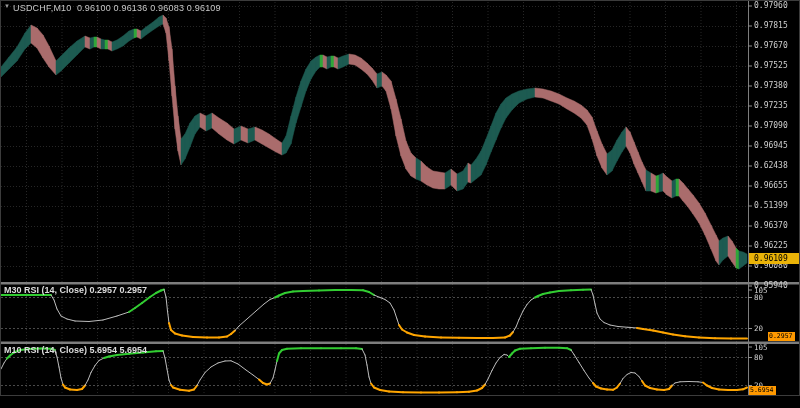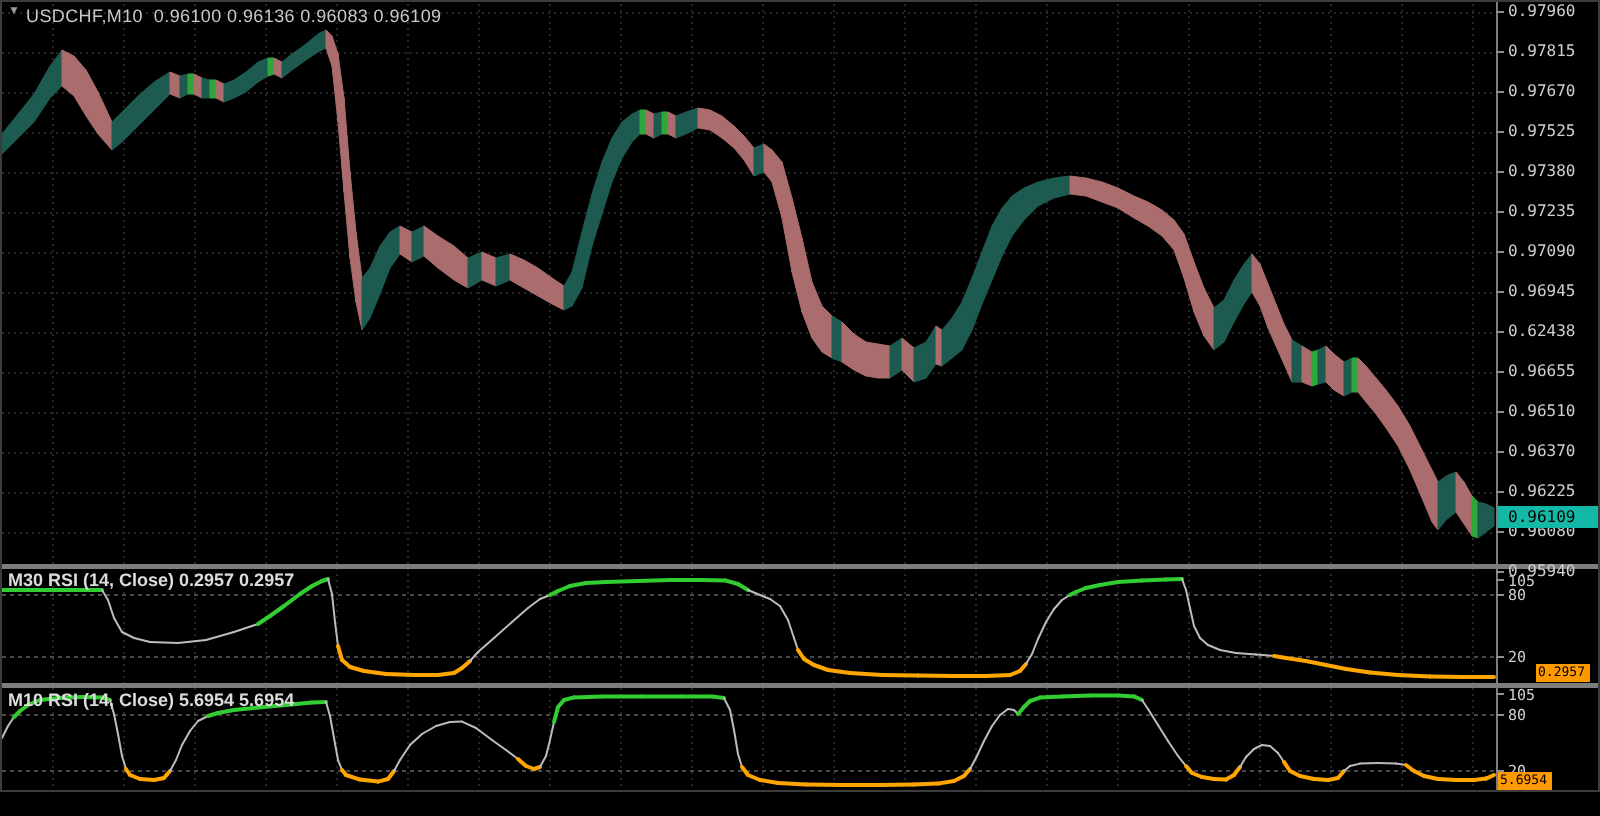--- a/index.html
+++ b/index.html
@@ -23,21 +23,21 @@
   }
   .pslabel{
     position:absolute;left:753px;width:40px;height:9px;line-height:9px;
     color:#cfcfcf;font-size:7.5px;font-family:"DejaVu Sans Mono",monospace;
   }
   .tlabel{
     position:absolute;top:397px;color:#c4c4c4;font-size:7.5px;white-space:nowrap;
   }
   #pricebox{
     position:absolute;left:748px;top:252px;width:50px;height:11px;
-    background:#14b8a6;color:#000;font-size:8px;line-height:11px;
+    background:#eab308;color:#000;font-size:8px;line-height:11px;
     font-family:"DejaVu Sans Mono",monospace;padding-left:5px;box-sizing:border-box;z-index:5;
   }
   .vtag{
     position:absolute;left:748px;width:27px;height:9px;background:#ff9900;
     color:#000;font-size:6.5px;line-height:9px;padding-left:1px;overflow:hidden;
     font-family:"DejaVu Sans Mono",monospace;box-sizing:border-box;z-index:5;white-space:nowrap;
   }
   #v1{top:331px;margin-left:19px;}
   #v2{top:385px;}
 </style>
@@ -521,21 +521,21 @@
       <div class="plabel" style="top: 0px;">0.97960</div>
       <div class="plabel" style="top: 20px;">0.97815</div>
       <div class="plabel" style="top: 40px;">0.97670</div>
       <div class="plabel" style="top: 60px;">0.97525</div>
       <div class="plabel" style="top: 80px;">0.97380</div>
       <div class="plabel" style="top: 100px;">0.97235</div>
       <div class="plabel" style="top: 120px;">0.97090</div>
       <div class="plabel" style="top: 140px;">0.96945</div>
       <div class="plabel" style="top: 160px;">0.62438</div>
       <div class="plabel" style="top: 180px;">0.96655</div>
-      <div class="plabel" style="top: 200px;">0.96510</div>
+      <div class="plabel" style="top: 200px;">0.51399</div>
       <div class="plabel" style="top: 220px;">0.96370</div>
       <div class="plabel" style="top: 240px;">0.96225</div>
       <div class="plabel" style="top: 260px;">0.96080</div>
       <div class="plabel" style="top: 280px;">0.95940</div>
       <div class="pslabel" style="top: 284.5px;">105</div>
       <div class="pslabel" style="top: 292px;">80</div>
       <div class="pslabel" style="top: 323px;">20</div>
       <div class="pslabel" style="top: 341.5px;">105</div>
       <div class="pslabel" style="top: 352px;">80</div>
       <div class="pslabel" style="top: 380px;">20</div>

